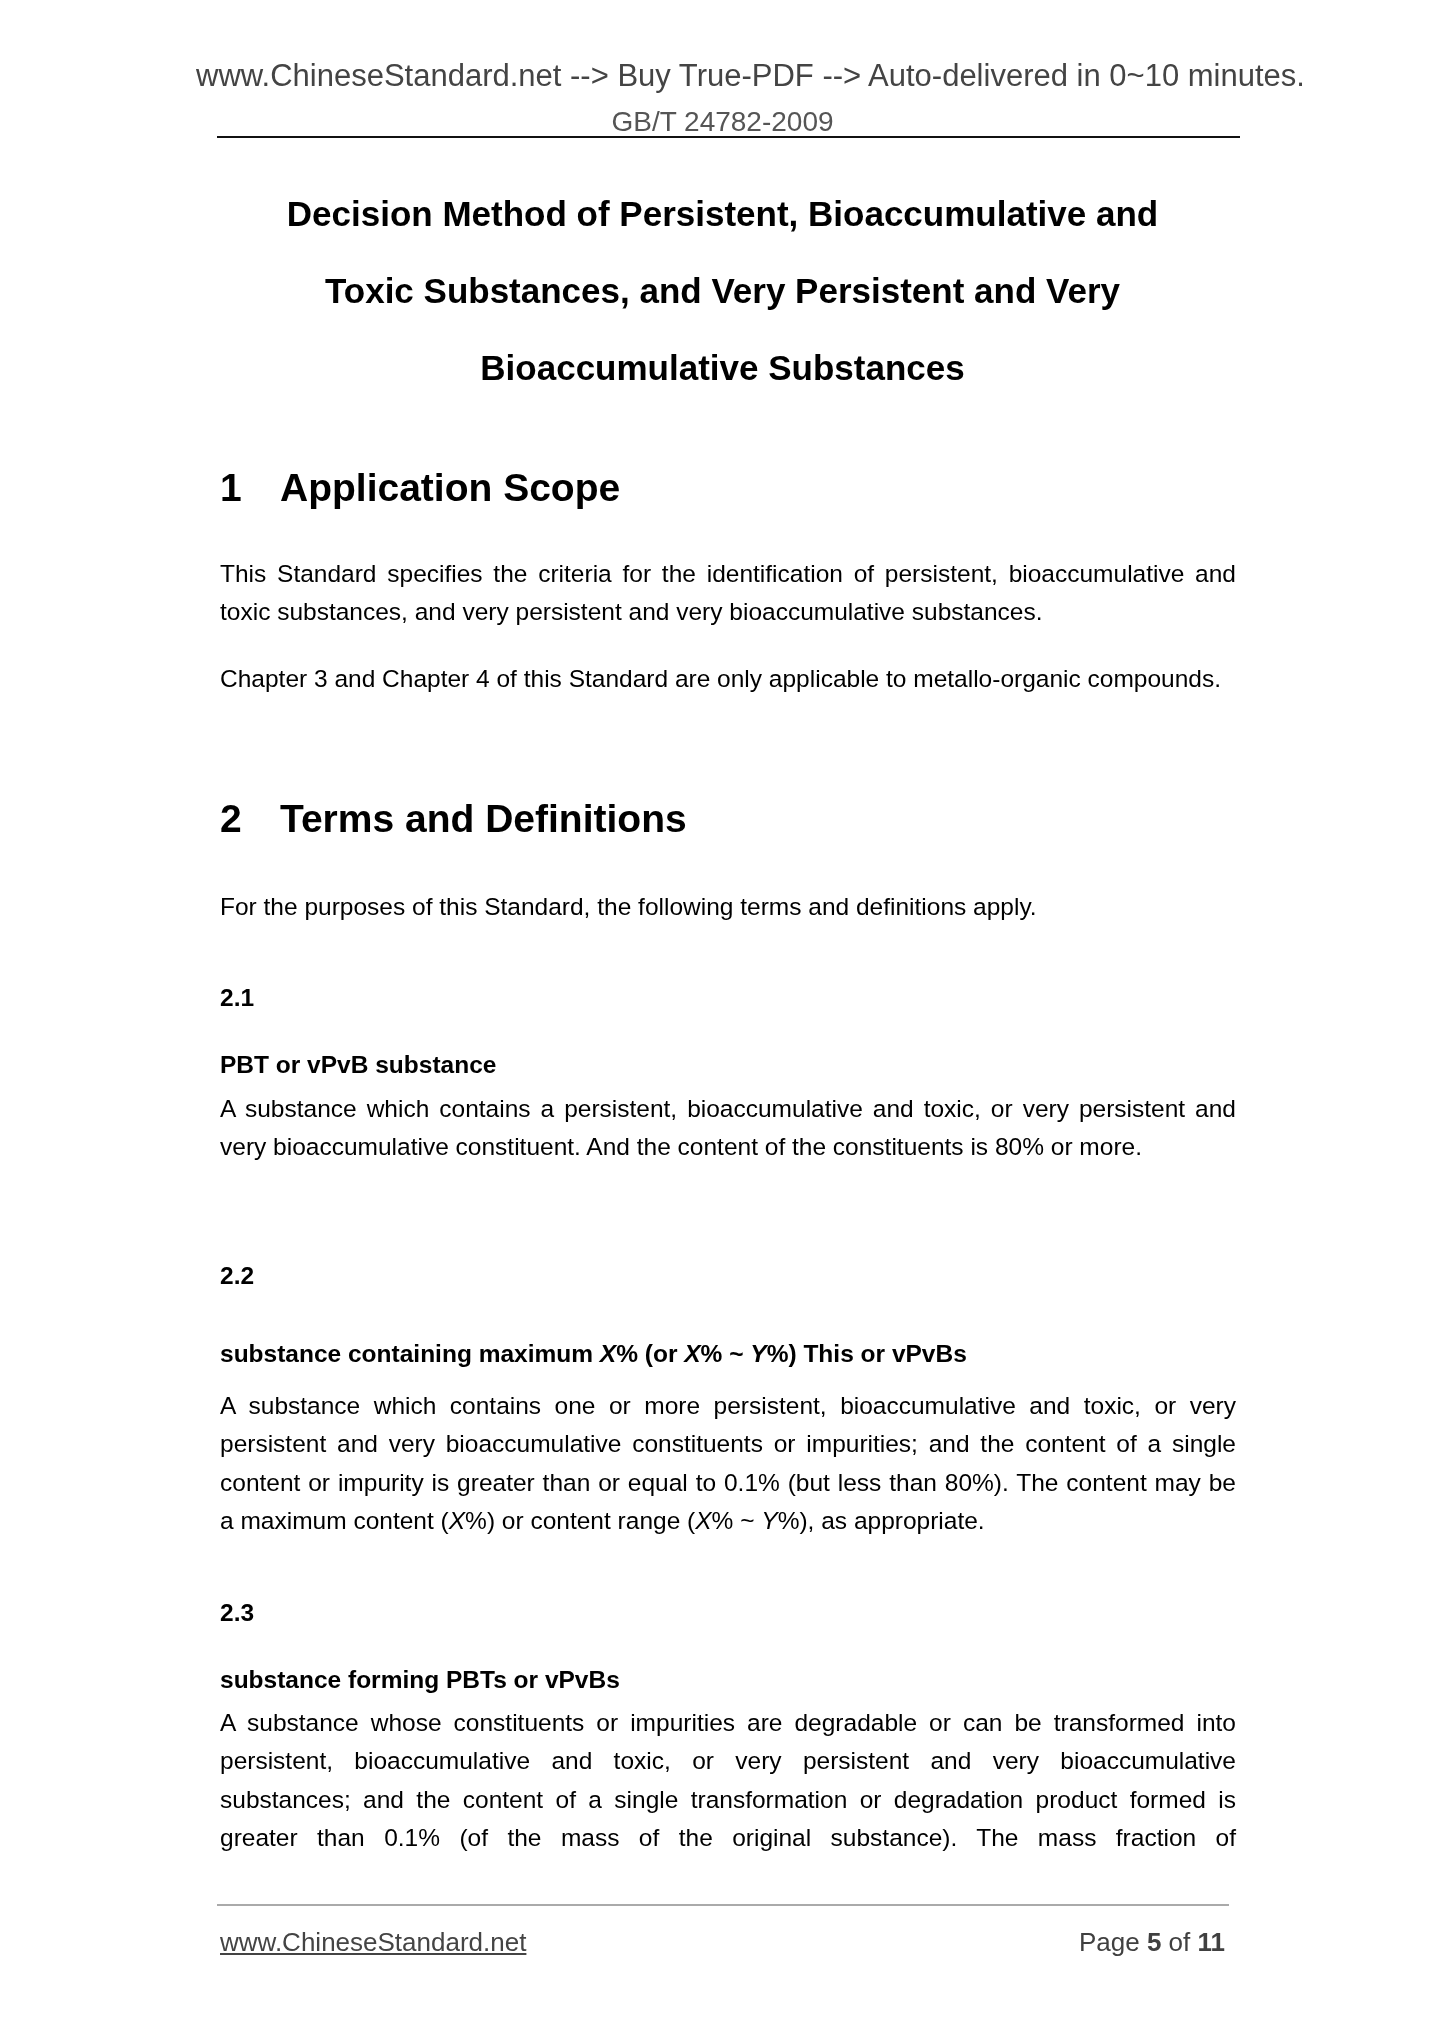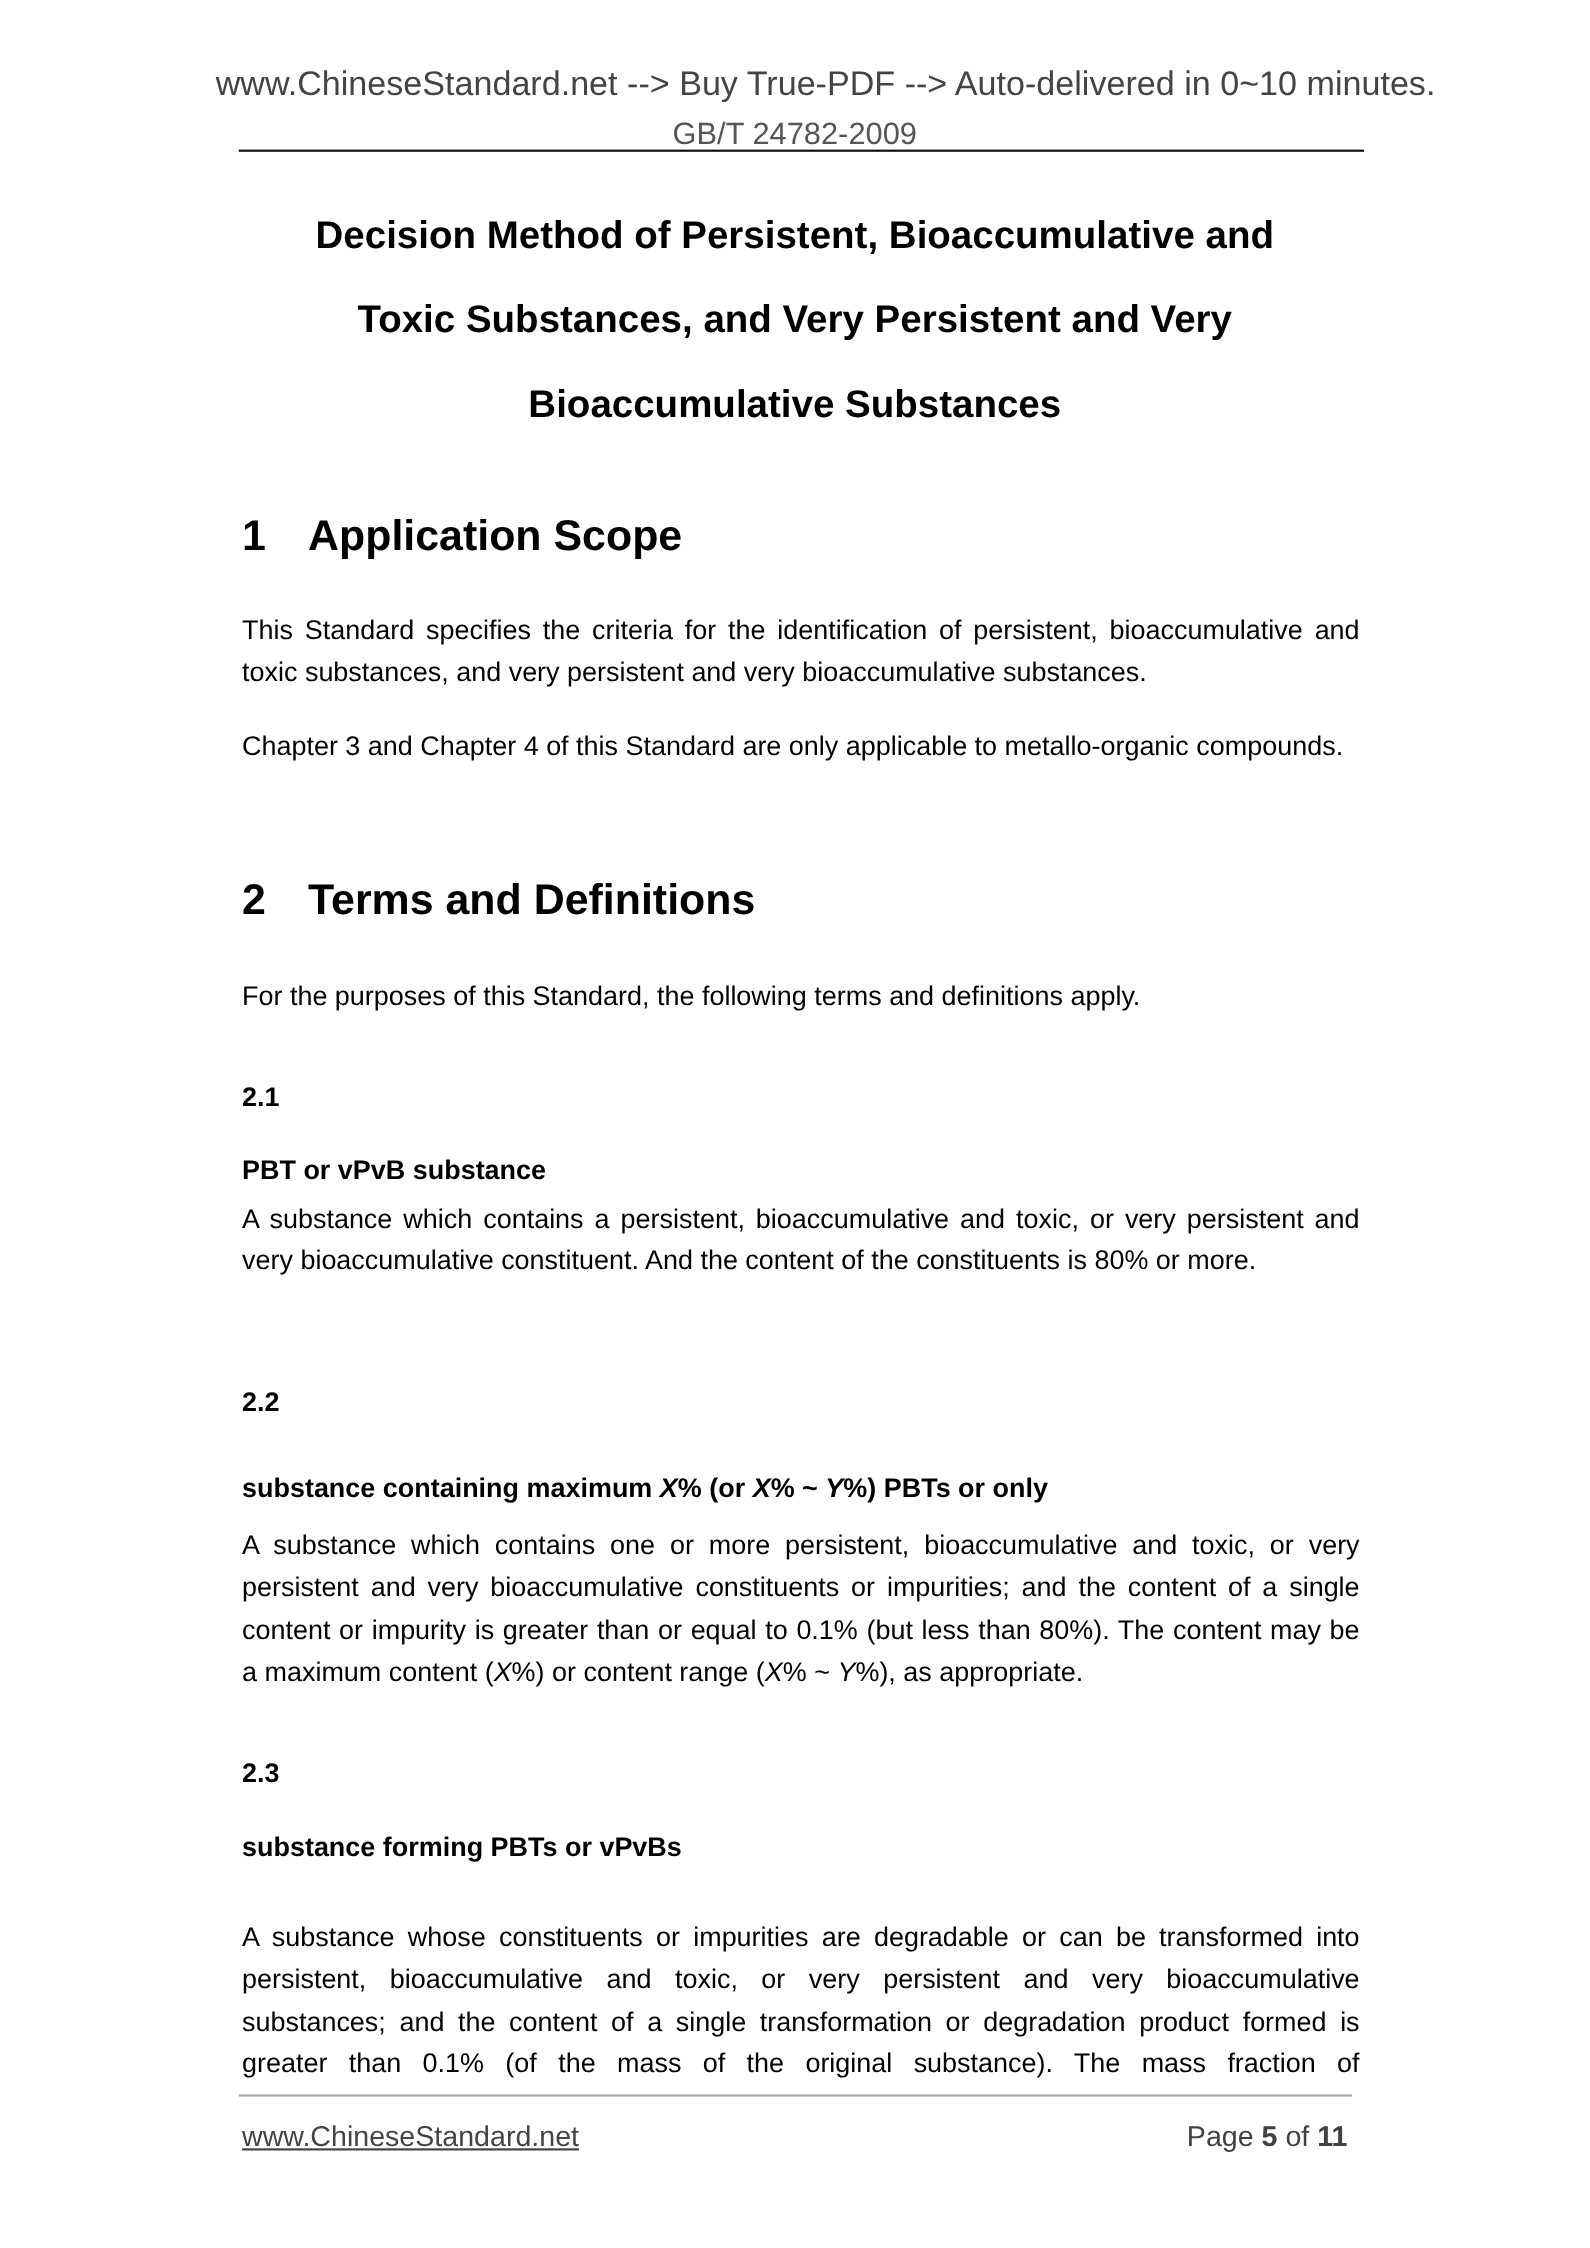--- a/index.html
+++ b/index.html
@@ -49,26 +49,26 @@
   <div class="last">For the purposes of this Standard, the following terms and definitions apply.</div>
 </div>
 
 <div class="abs sub" style="top:960px">2.1</div>
 <div class="abs sub" style="top:1027px">PBT or vPvB substance</div>
 <div class="abs body" style="top:1090px">
   <div class="last">A substance which contains a persistent, bioaccumulative and toxic, or very persistent and very bioaccumulative constituent. And the content of the constituents is 80% or more.</div>
 </div>
 
 <div class="abs sub" style="top:1238px">2.2</div>
-<div class="abs sub" style="top:1316px"><span>substance containing maximum </span><i>X</i><span>% (or </span><i>X</i><span>% ~ </span><i>Y</i><span>%) PBTs or only</span></div>
+<div class="abs sub" style="top:1316px"><span>substance containing maximum </span><i>X</i><span>% (or </span><i>X</i><span>% ~ </span><i>Y</i><span>%) This or vPvBs</span></div>
 <div class="abs body" style="top:1387px">
   <div class="last"><span>A substance which contains one or more persistent, bioaccumulative and toxic, or very persistent and very bioaccumulative constituents or impurities; and the content of a single content or impurity is greater than or equal to 0.1% (but less than 80%). The content may be a maximum content (</span><i>X</i><span>%) or content range (</span><i>X</i><span>% ~ </span><i>Y</i><span>%), as appropriate.</span></div>
 </div>
 
 <div class="abs sub" style="top:1575px">2.3</div>
 <div class="abs sub" style="top:1642px">substance forming PBTs or vPvBs</div>
 <div class="abs body" style="top:1704px">
-  <div style="text-align-last: justify; margin-top: 39px;">A substance whose constituents or impurities are degradable or can be transformed into persistent, bioaccumulative and toxic, or very persistent and very bioaccumulative substances; and the content of a single transformation or degradation product formed is greater than 0.1% (of the mass of the original substance). The mass fraction of</div>
+  <div style="text-align-last: justify;">A substance whose constituents or impurities are degradable or can be transformed into persistent, bioaccumulative and toxic, or very persistent and very bioaccumulative substances; and the content of a single transformation or degradation product formed is greater than 0.1% (of the mass of the original substance). The mass fraction of</div>
 </div>
 
 <div class="abs ftr-rule"></div>
 <div class="abs ftr-link">www.ChineseStandard.net</div>
 <div class="abs ftr-page"><span>Page </span><b>5</b><span> of </span><b>11</b></div>
 
 </body></html>

